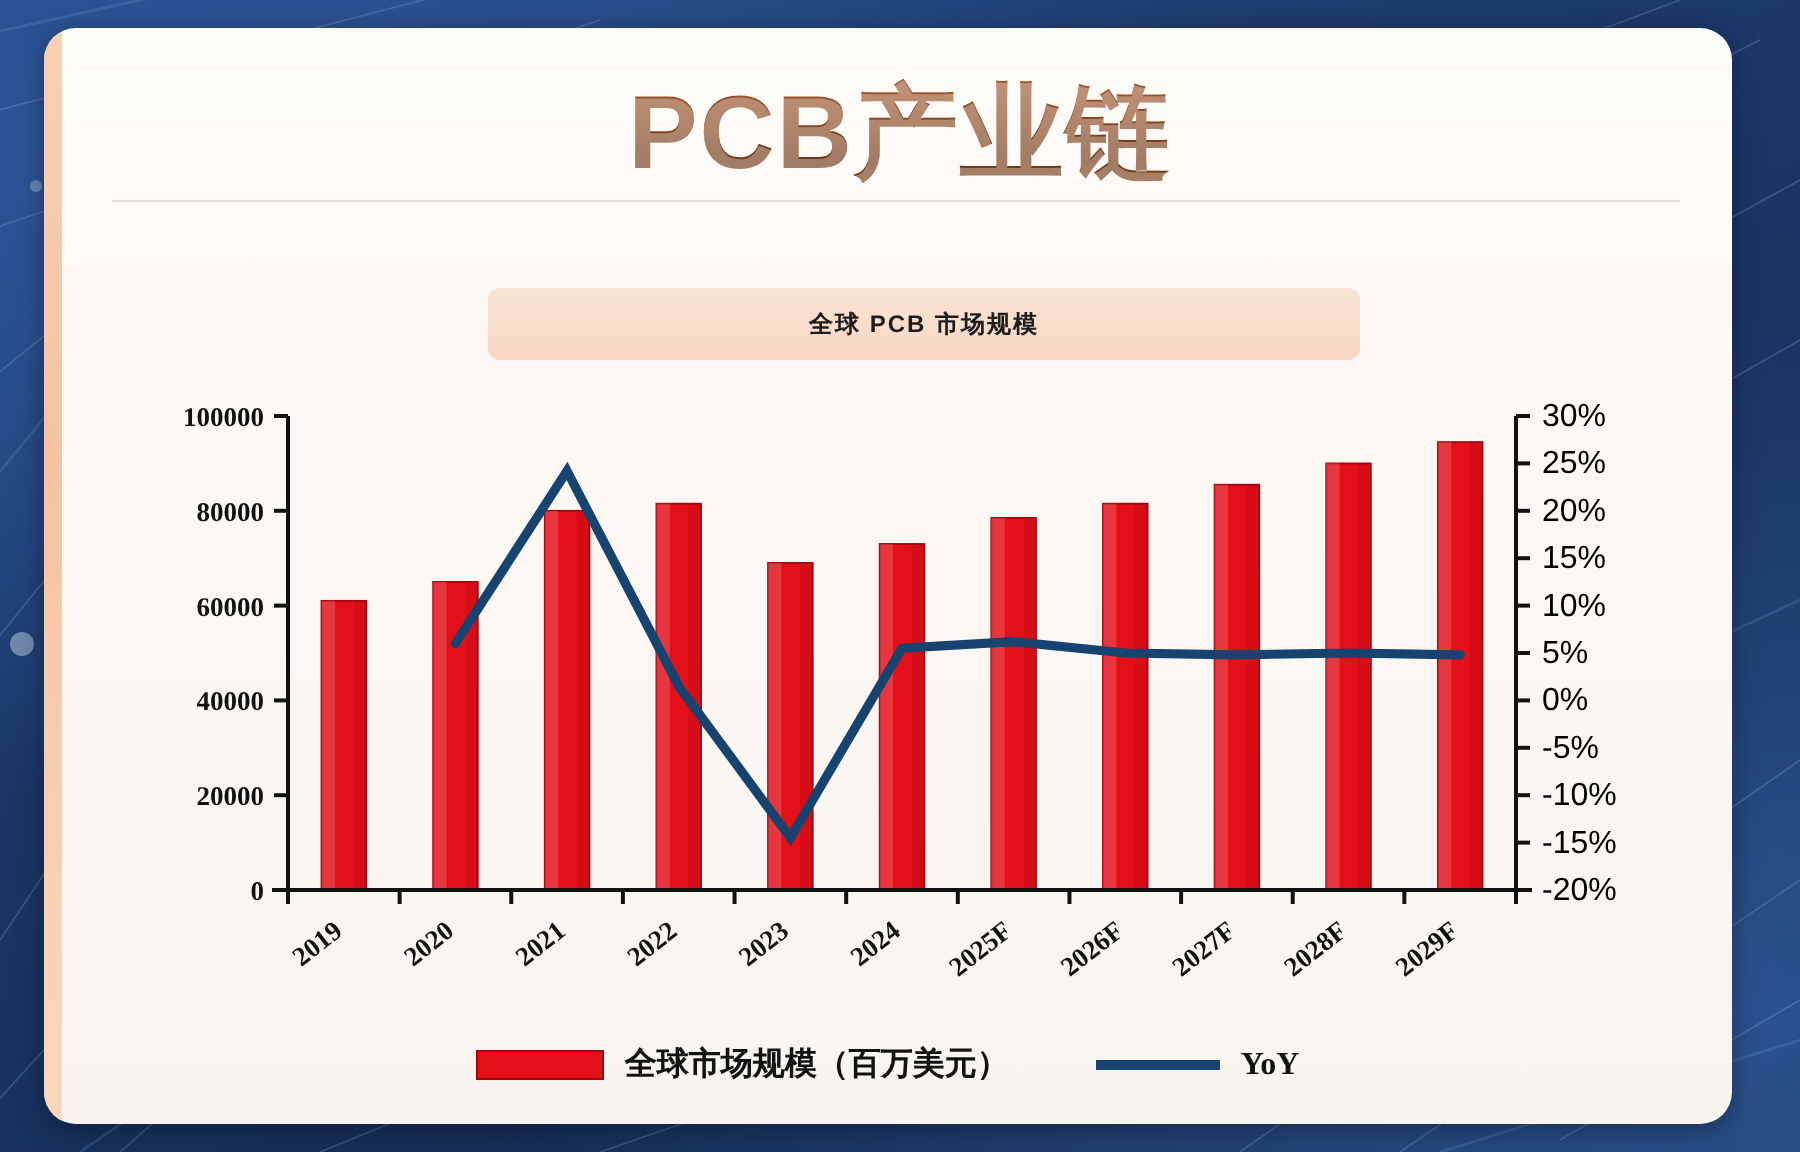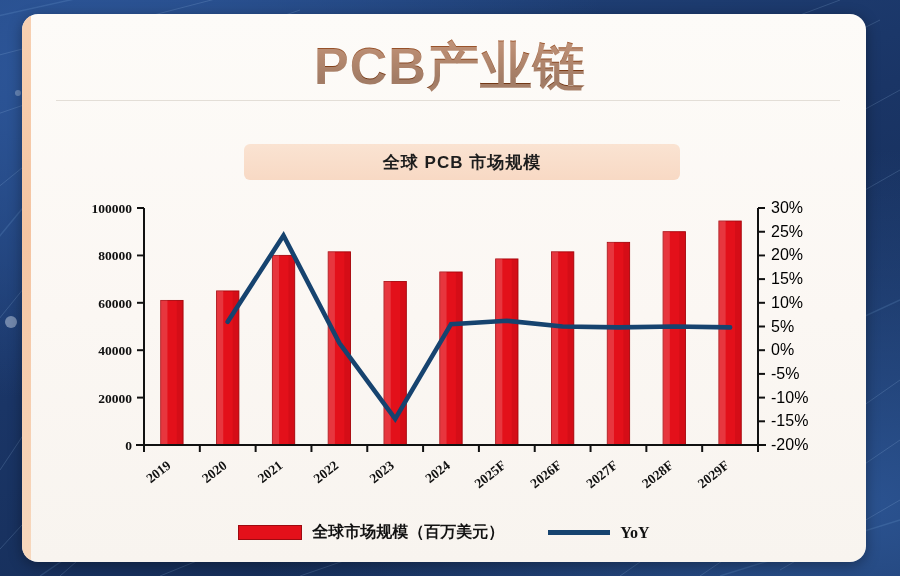--- a/index.html
+++ b/index.html
@@ -48,21 +48,21 @@
   }
 
   
   .banner{
     position:absolute;left:222px;top:130px;width:436px;height:36px;
     background:linear-gradient(180deg,#fae3d2 0%,#f8d9c4 100%);
     border-radius:6px;
     display:flex;align-items:center;justify-content:center;
   }
   .banner span{
-    font-size:17px;font-weight:bold;color:#1d1d1d;letter-spacing:1px;
+    font-size:12px;font-weight:bold;color:#1d1d1d;letter-spacing:1px;
   }
 
   
   .chart{position:absolute;left:34px;top:176px;width:790px;height:330px;}
   .chart svg{display:block;}
 
   .ytick,.xtick{font-size:13.5px;fill:#111;font-family:"Liberation Serif",serif;font-weight:bold;}
   .ytick{text-anchor:end;}
   .ytick-r{text-anchor:start;}
   .xtick{text-anchor:end;font-family:"Liberation Serif",serif;}

